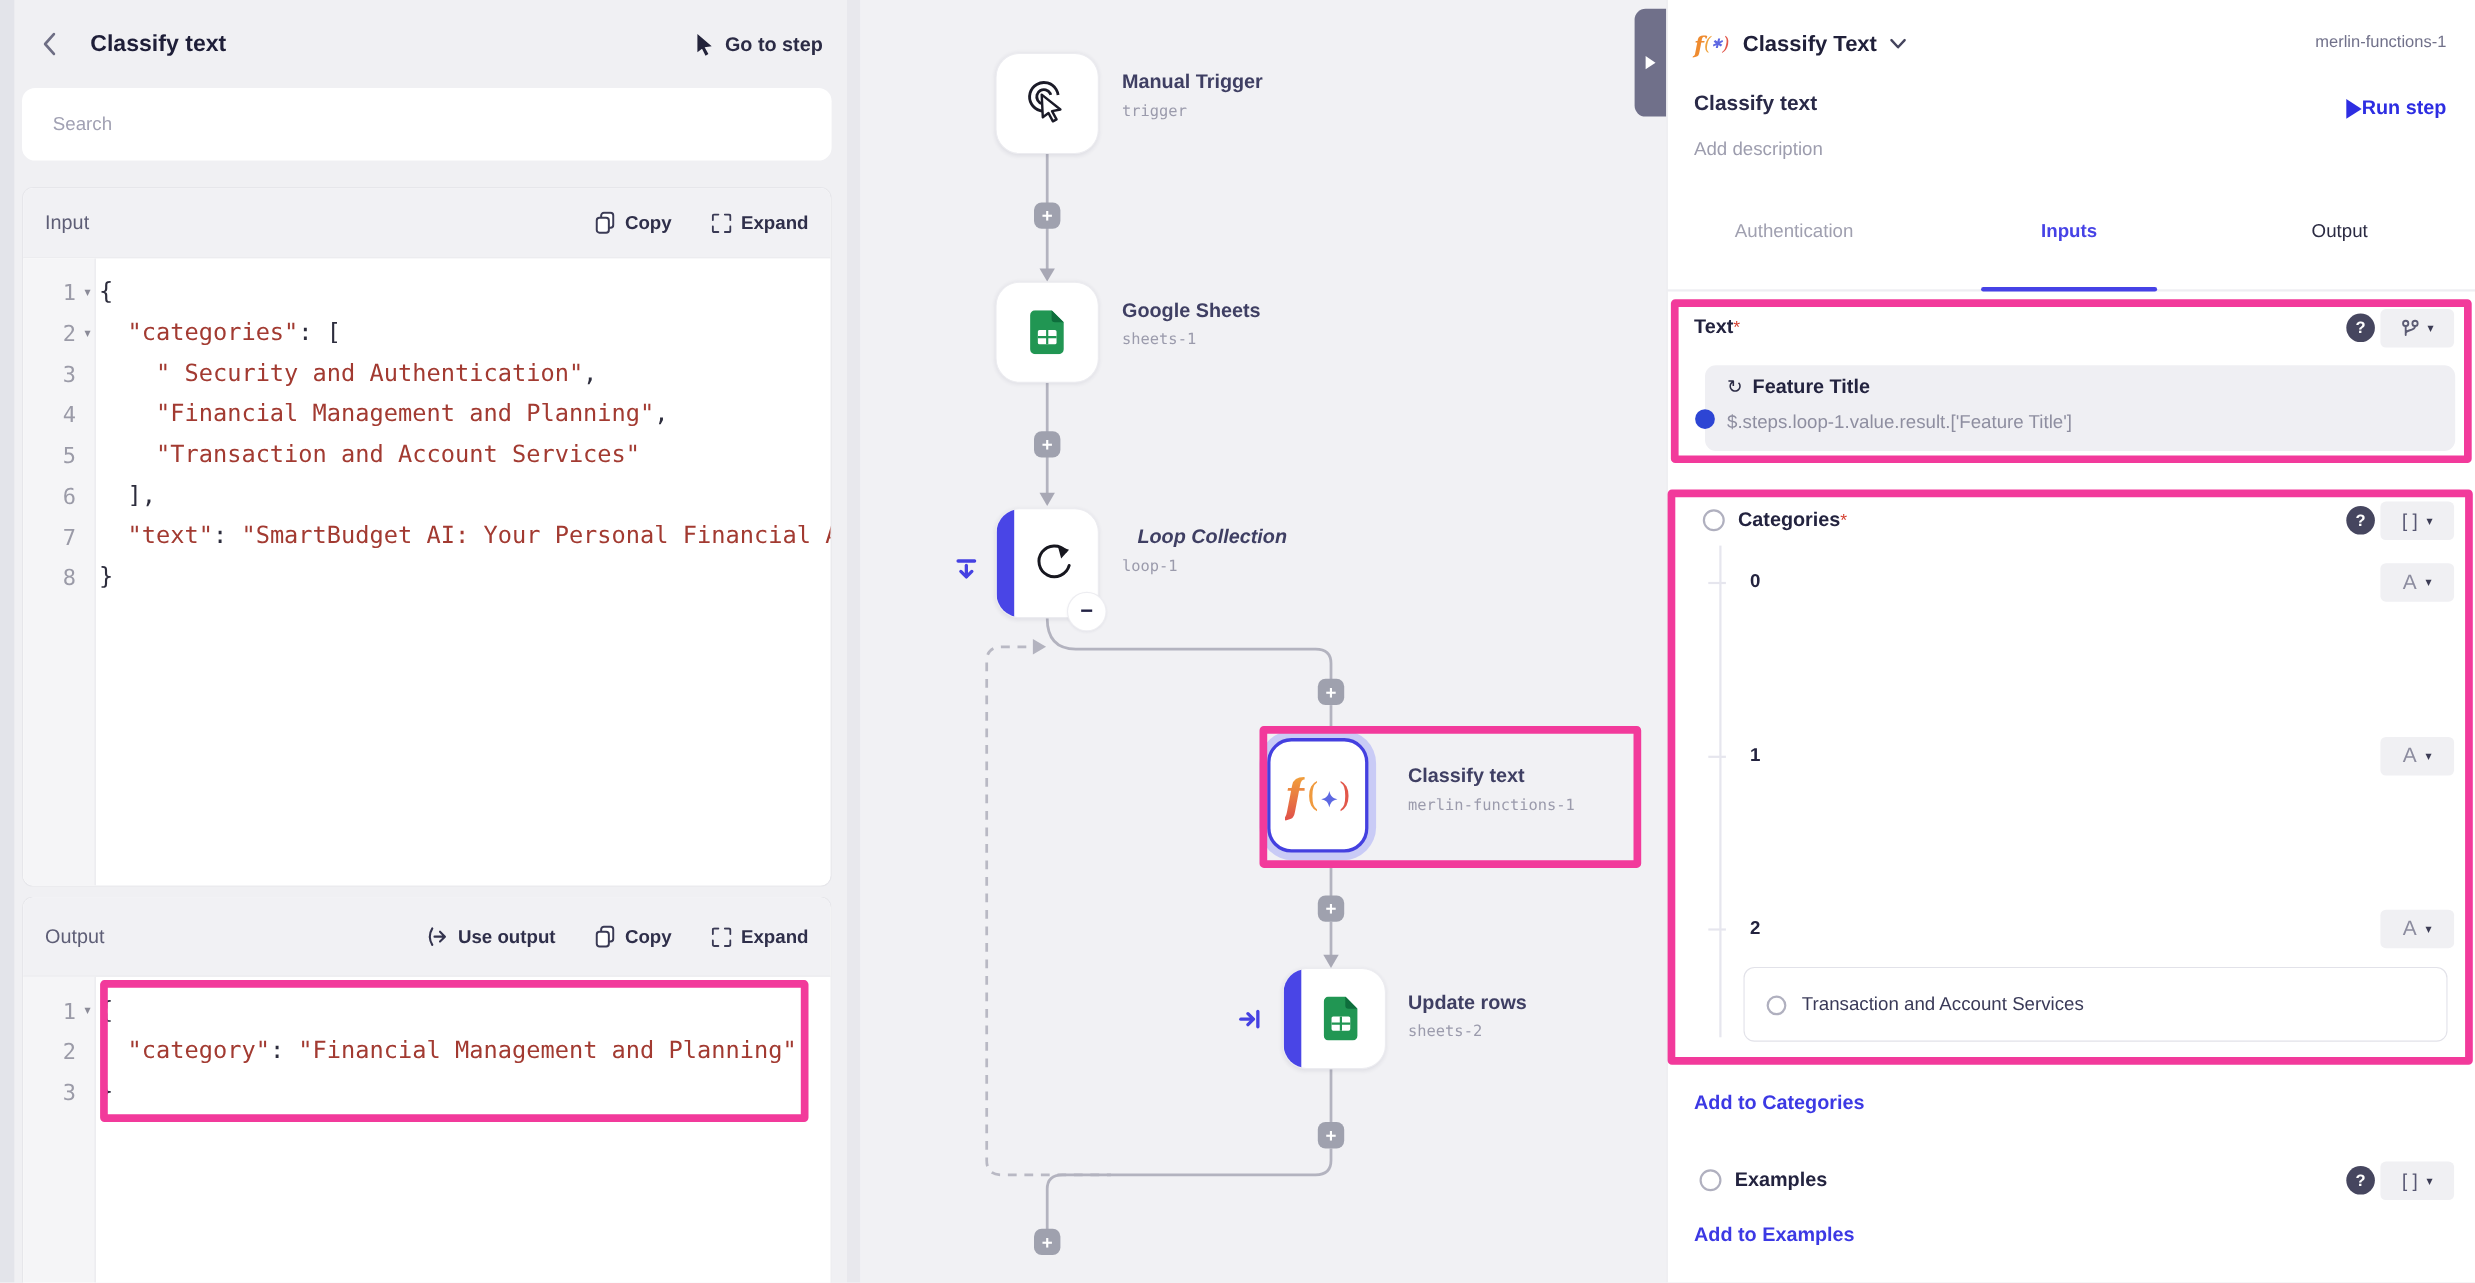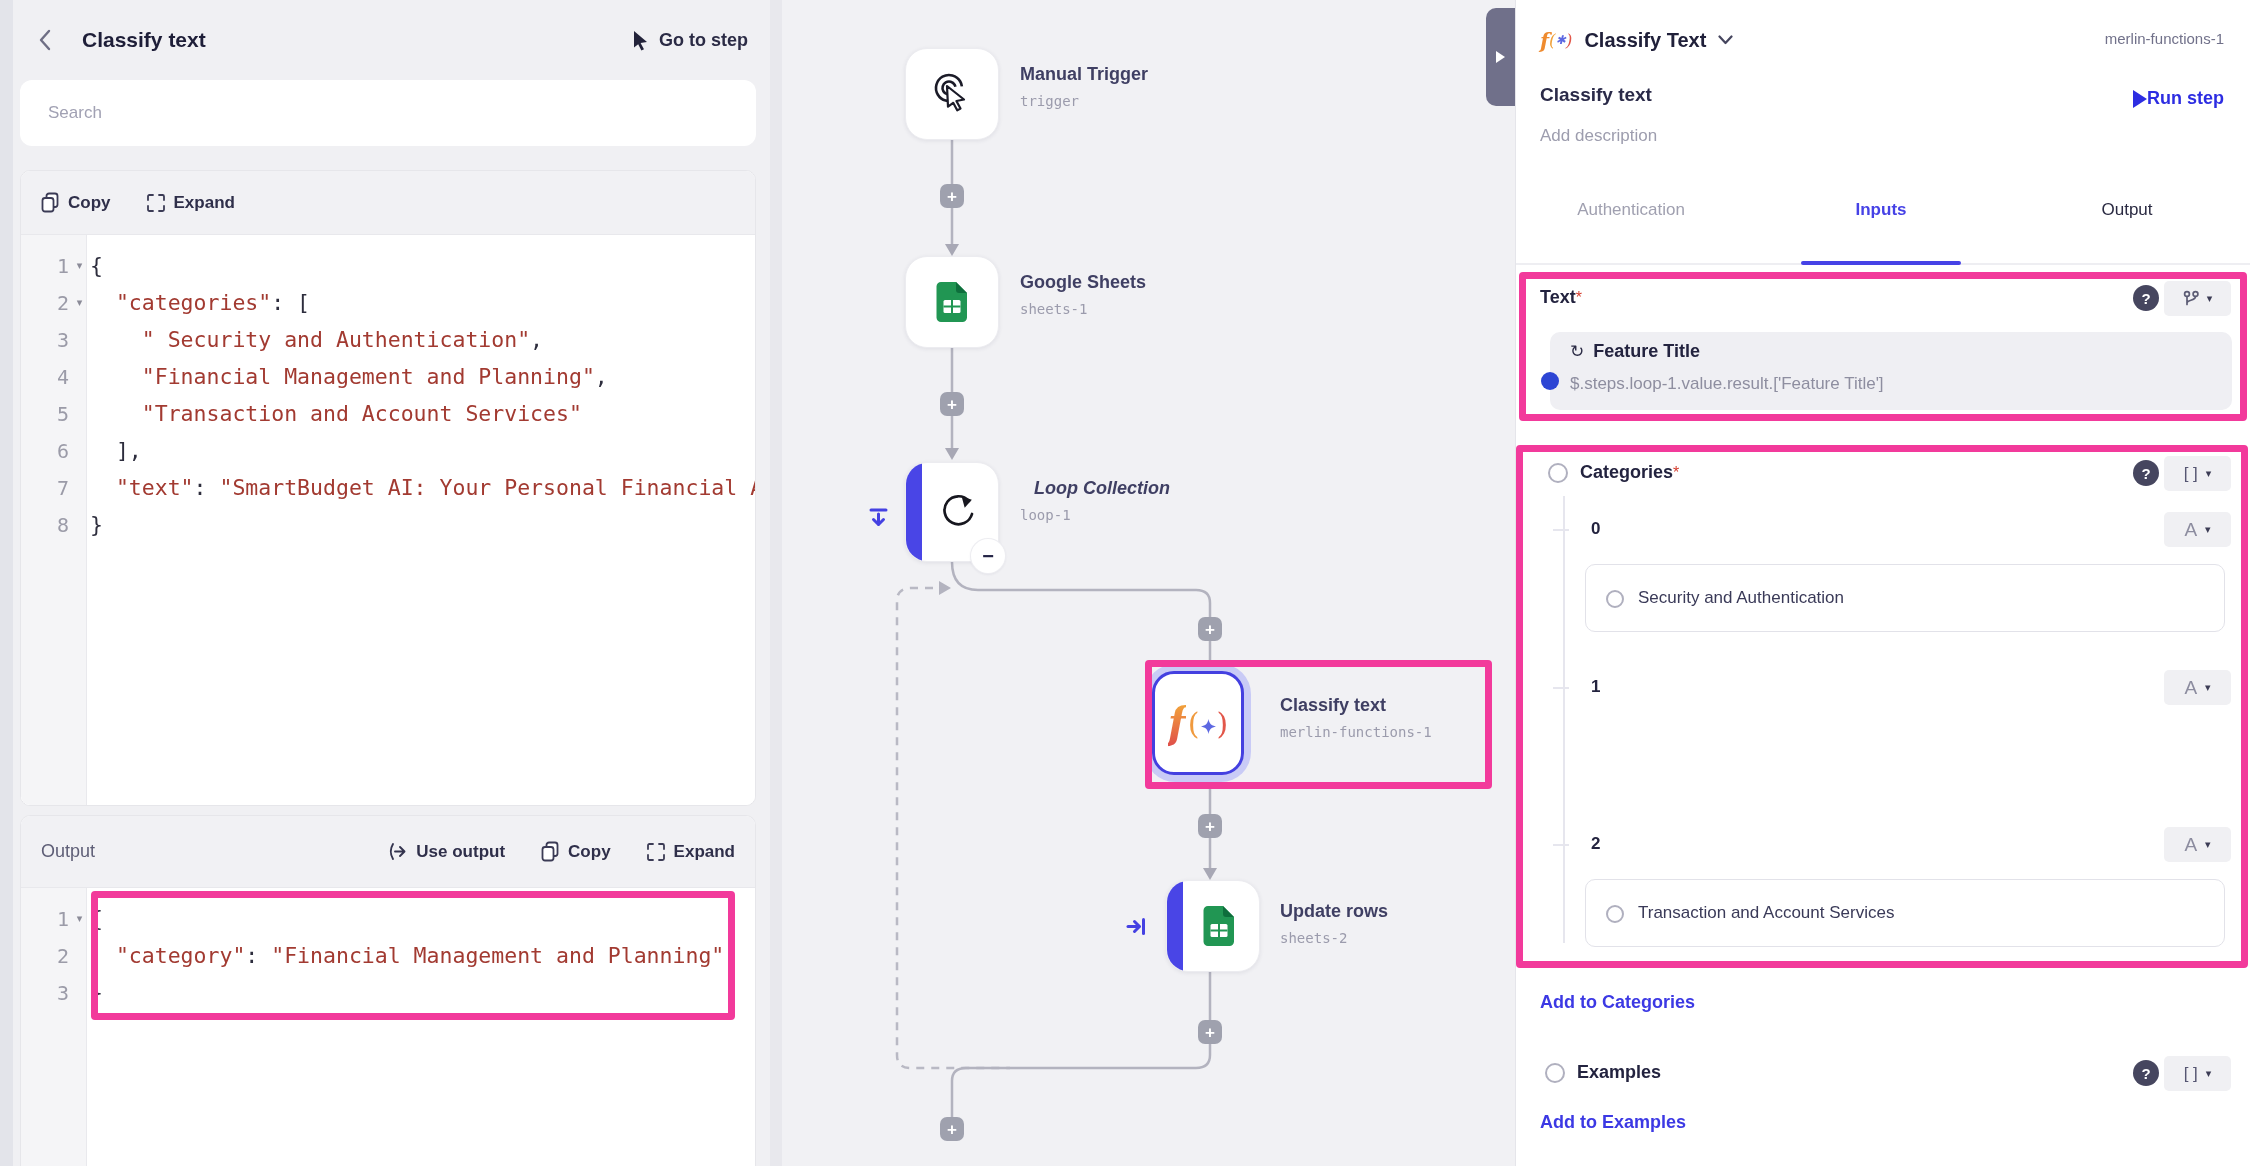--- a/index.html
+++ b/index.html
@@ -114,20 +114,21 @@
           <path d="M2,1 L15,12 L8.6,13 L12,19.2 L9.4,20.6 L6.2,14.3 L2,17.6 Z" fill="#23233a"></path>
         </svg>
       <span>Go to step</span>
     </div>
   </div>
 
   <input class="search-box" type="text" placeholder="Search" style="">
 
   <div class="code-card" id="input-card">
     <div class="card-header">
+      <span class="sec-label">Input</span>
       <span class="hbtn">
         <svg class="icon" width="18" height="21" viewBox="0 0 18 21">
             <rect x="5.5" y="1.5" width="11" height="13.5" rx="2.5" fill="#ffffff" stroke="#3b3b55" stroke-width="1.8"></rect>
             <rect x="1.5" y="6" width="11" height="13.5" rx="2.5" fill="#ffffff" stroke="#3b3b55" stroke-width="1.8"></rect>
           </svg>
         <span>Copy</span>
       </span>
       <span class="hbtn">
         <svg class="icon" width="18" height="18" viewBox="0 0 18 18">
             <path d="M1,6 V2.5 Q1,1 2.5,1 H6 M12,1 h3.5 Q17,1 17,2.5 V6 M17,12 v3.5 Q17,17 15.5,17 H12 M6,17 H2.5 Q1,17 1,15.5 V12" fill="none" stroke="#3b3b55" stroke-width="1.8" stroke-linecap="round"></path>
@@ -351,24 +352,20 @@
   <div class="tree-line"></div>
   <div class="tree-tick" style="top:529px;"></div>
   <div class="tree-tick" style="top:687px;"></div>
   <div class="tree-tick" style="top:844px;"></div>
 
   <div class="rp-abs idx" style="left:75px; top:519px;">0</div>
   <div class="rp-abs chip" style="left:648px; top:512px;">
       <span class="a-glyph">A</span>
       <span class="caret">▾</span>
     </div>
-  <div class="value-box" style="left:69px; top:564px;">
-    <div class="ring" style="position:absolute; left:20px; top:25px; width:18px; height:18px;"></div>
-    <div class="value-text">Security and Authentication</div>
-  </div>
 
   <div class="rp-abs idx" style="left:75px; top:677px;">1</div>
   <div class="rp-abs chip" style="left:648px; top:670px;">
       <span class="a-glyph">A</span>
       <span class="caret">▾</span>
     </div>
 
   <div class="rp-abs idx" style="left:75px; top:834px;">2</div>
   <div class="rp-abs chip" style="left:648px; top:827px;">
       <span class="a-glyph">A</span>

